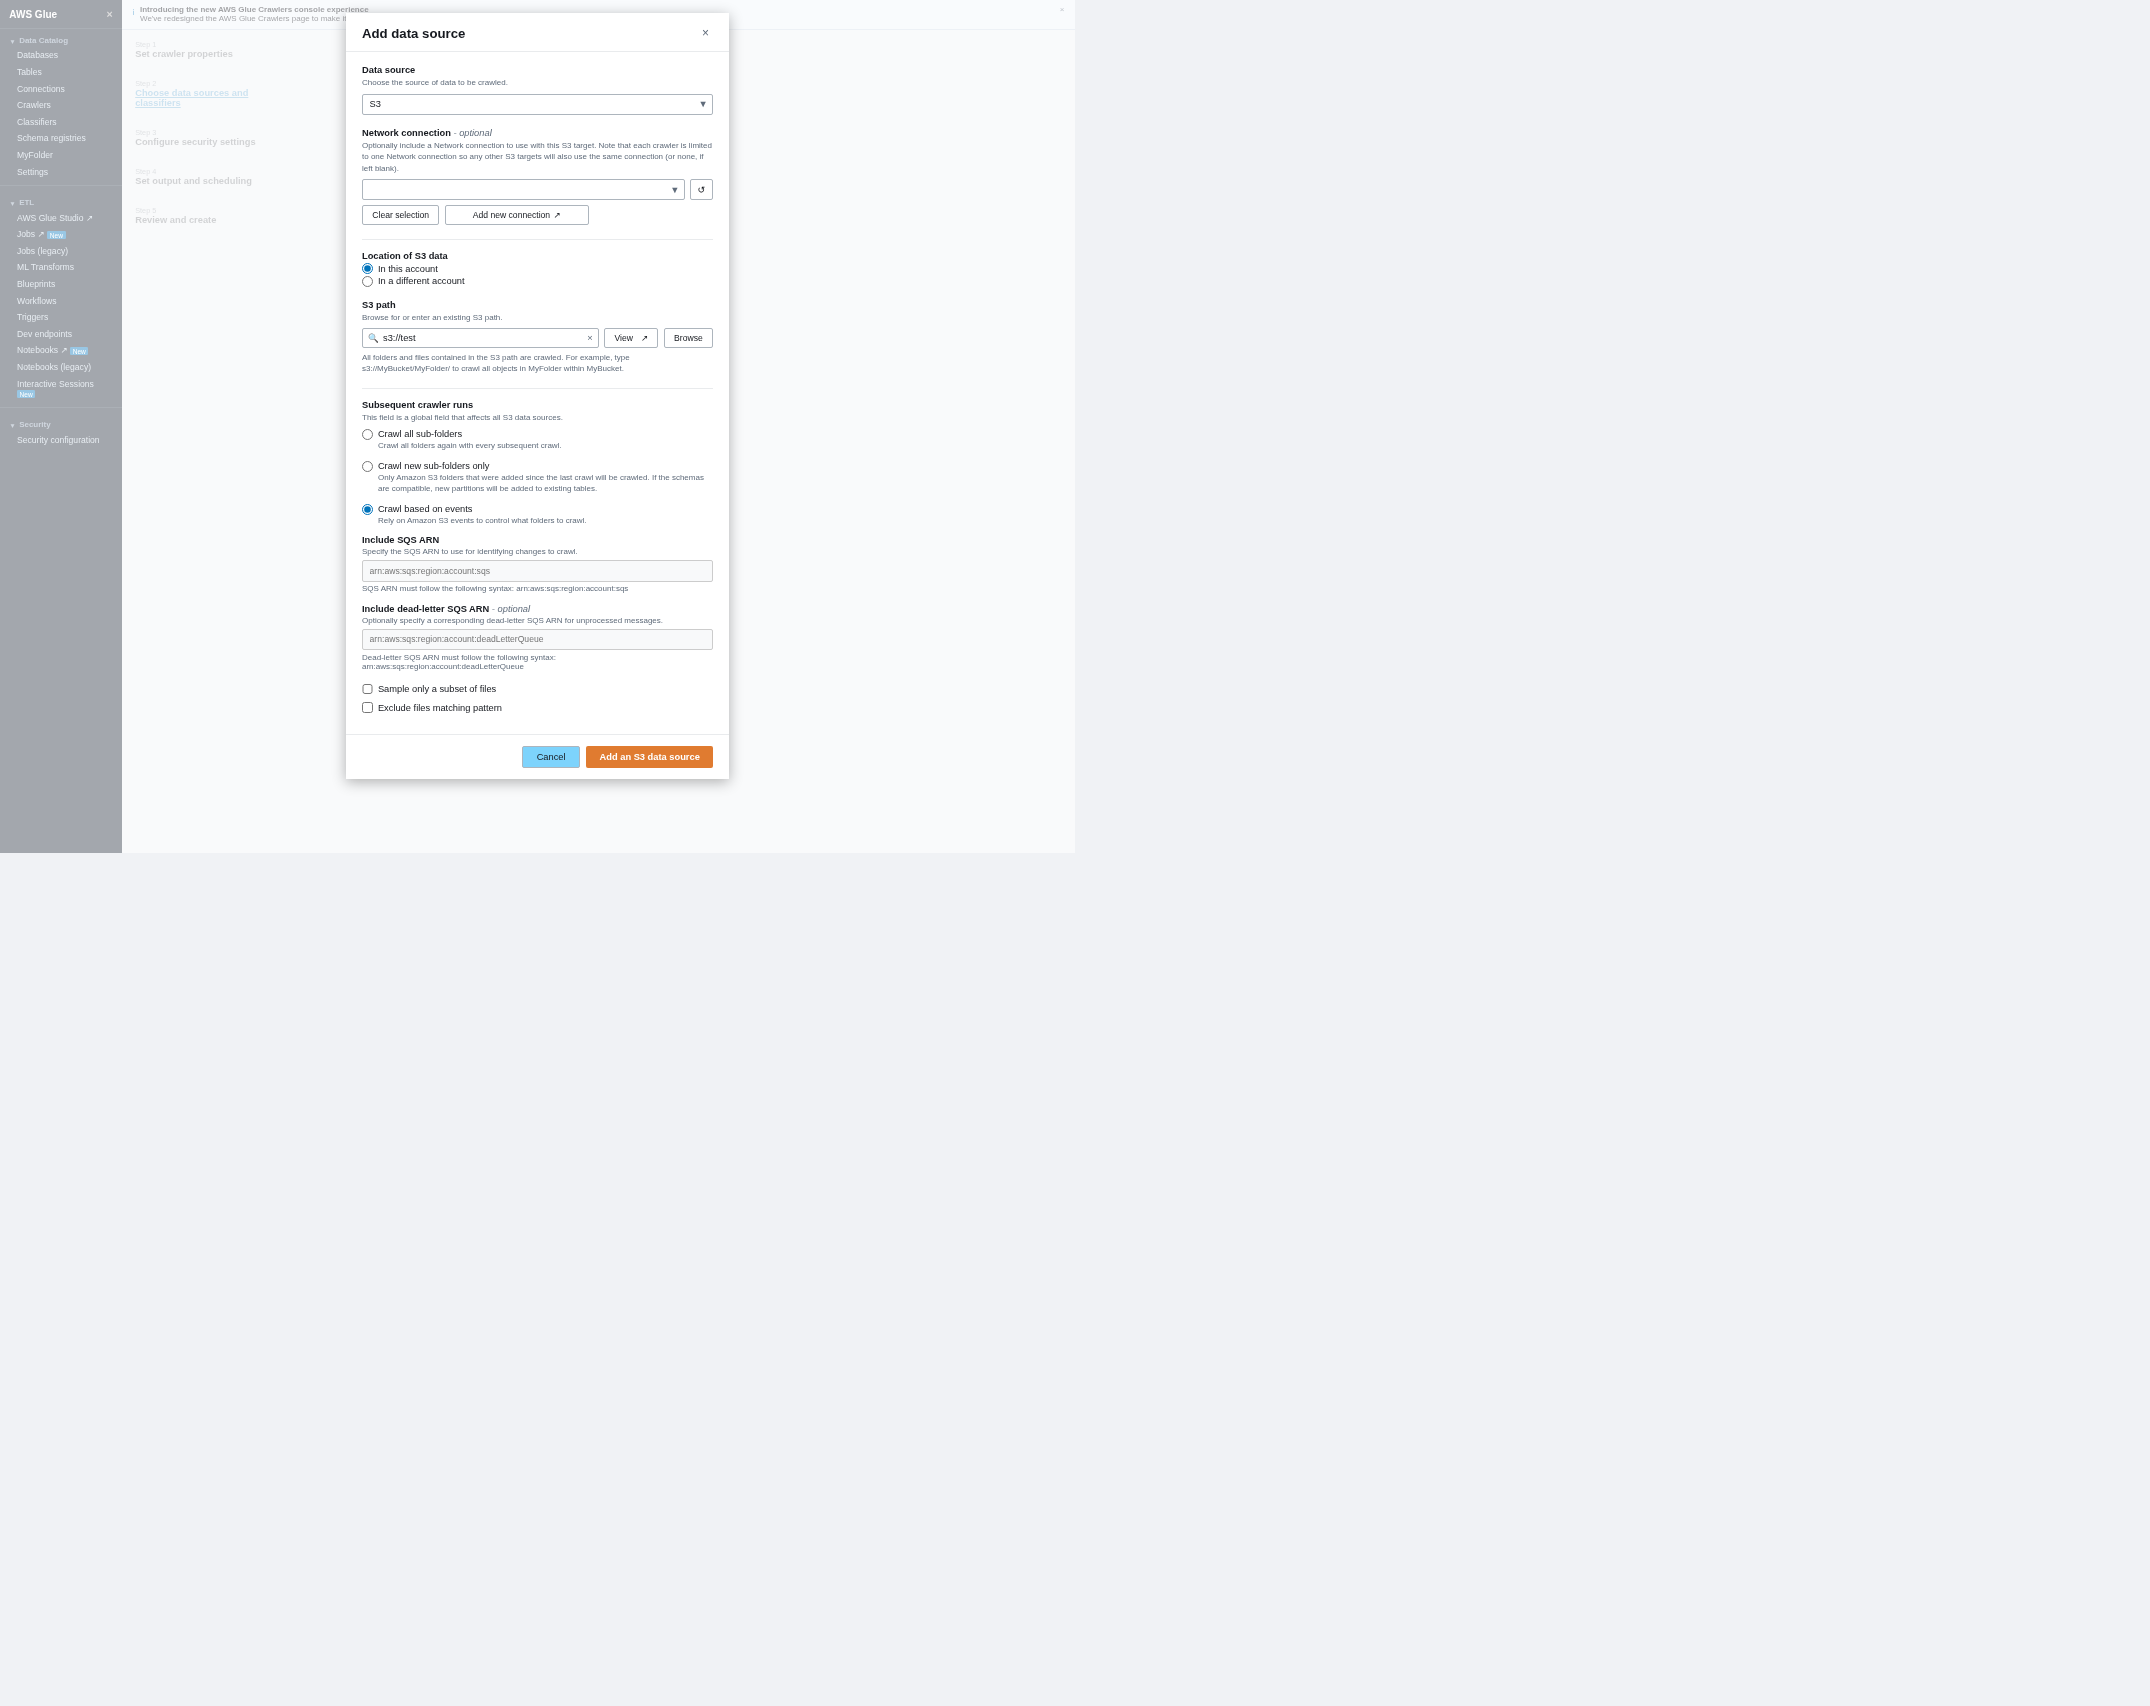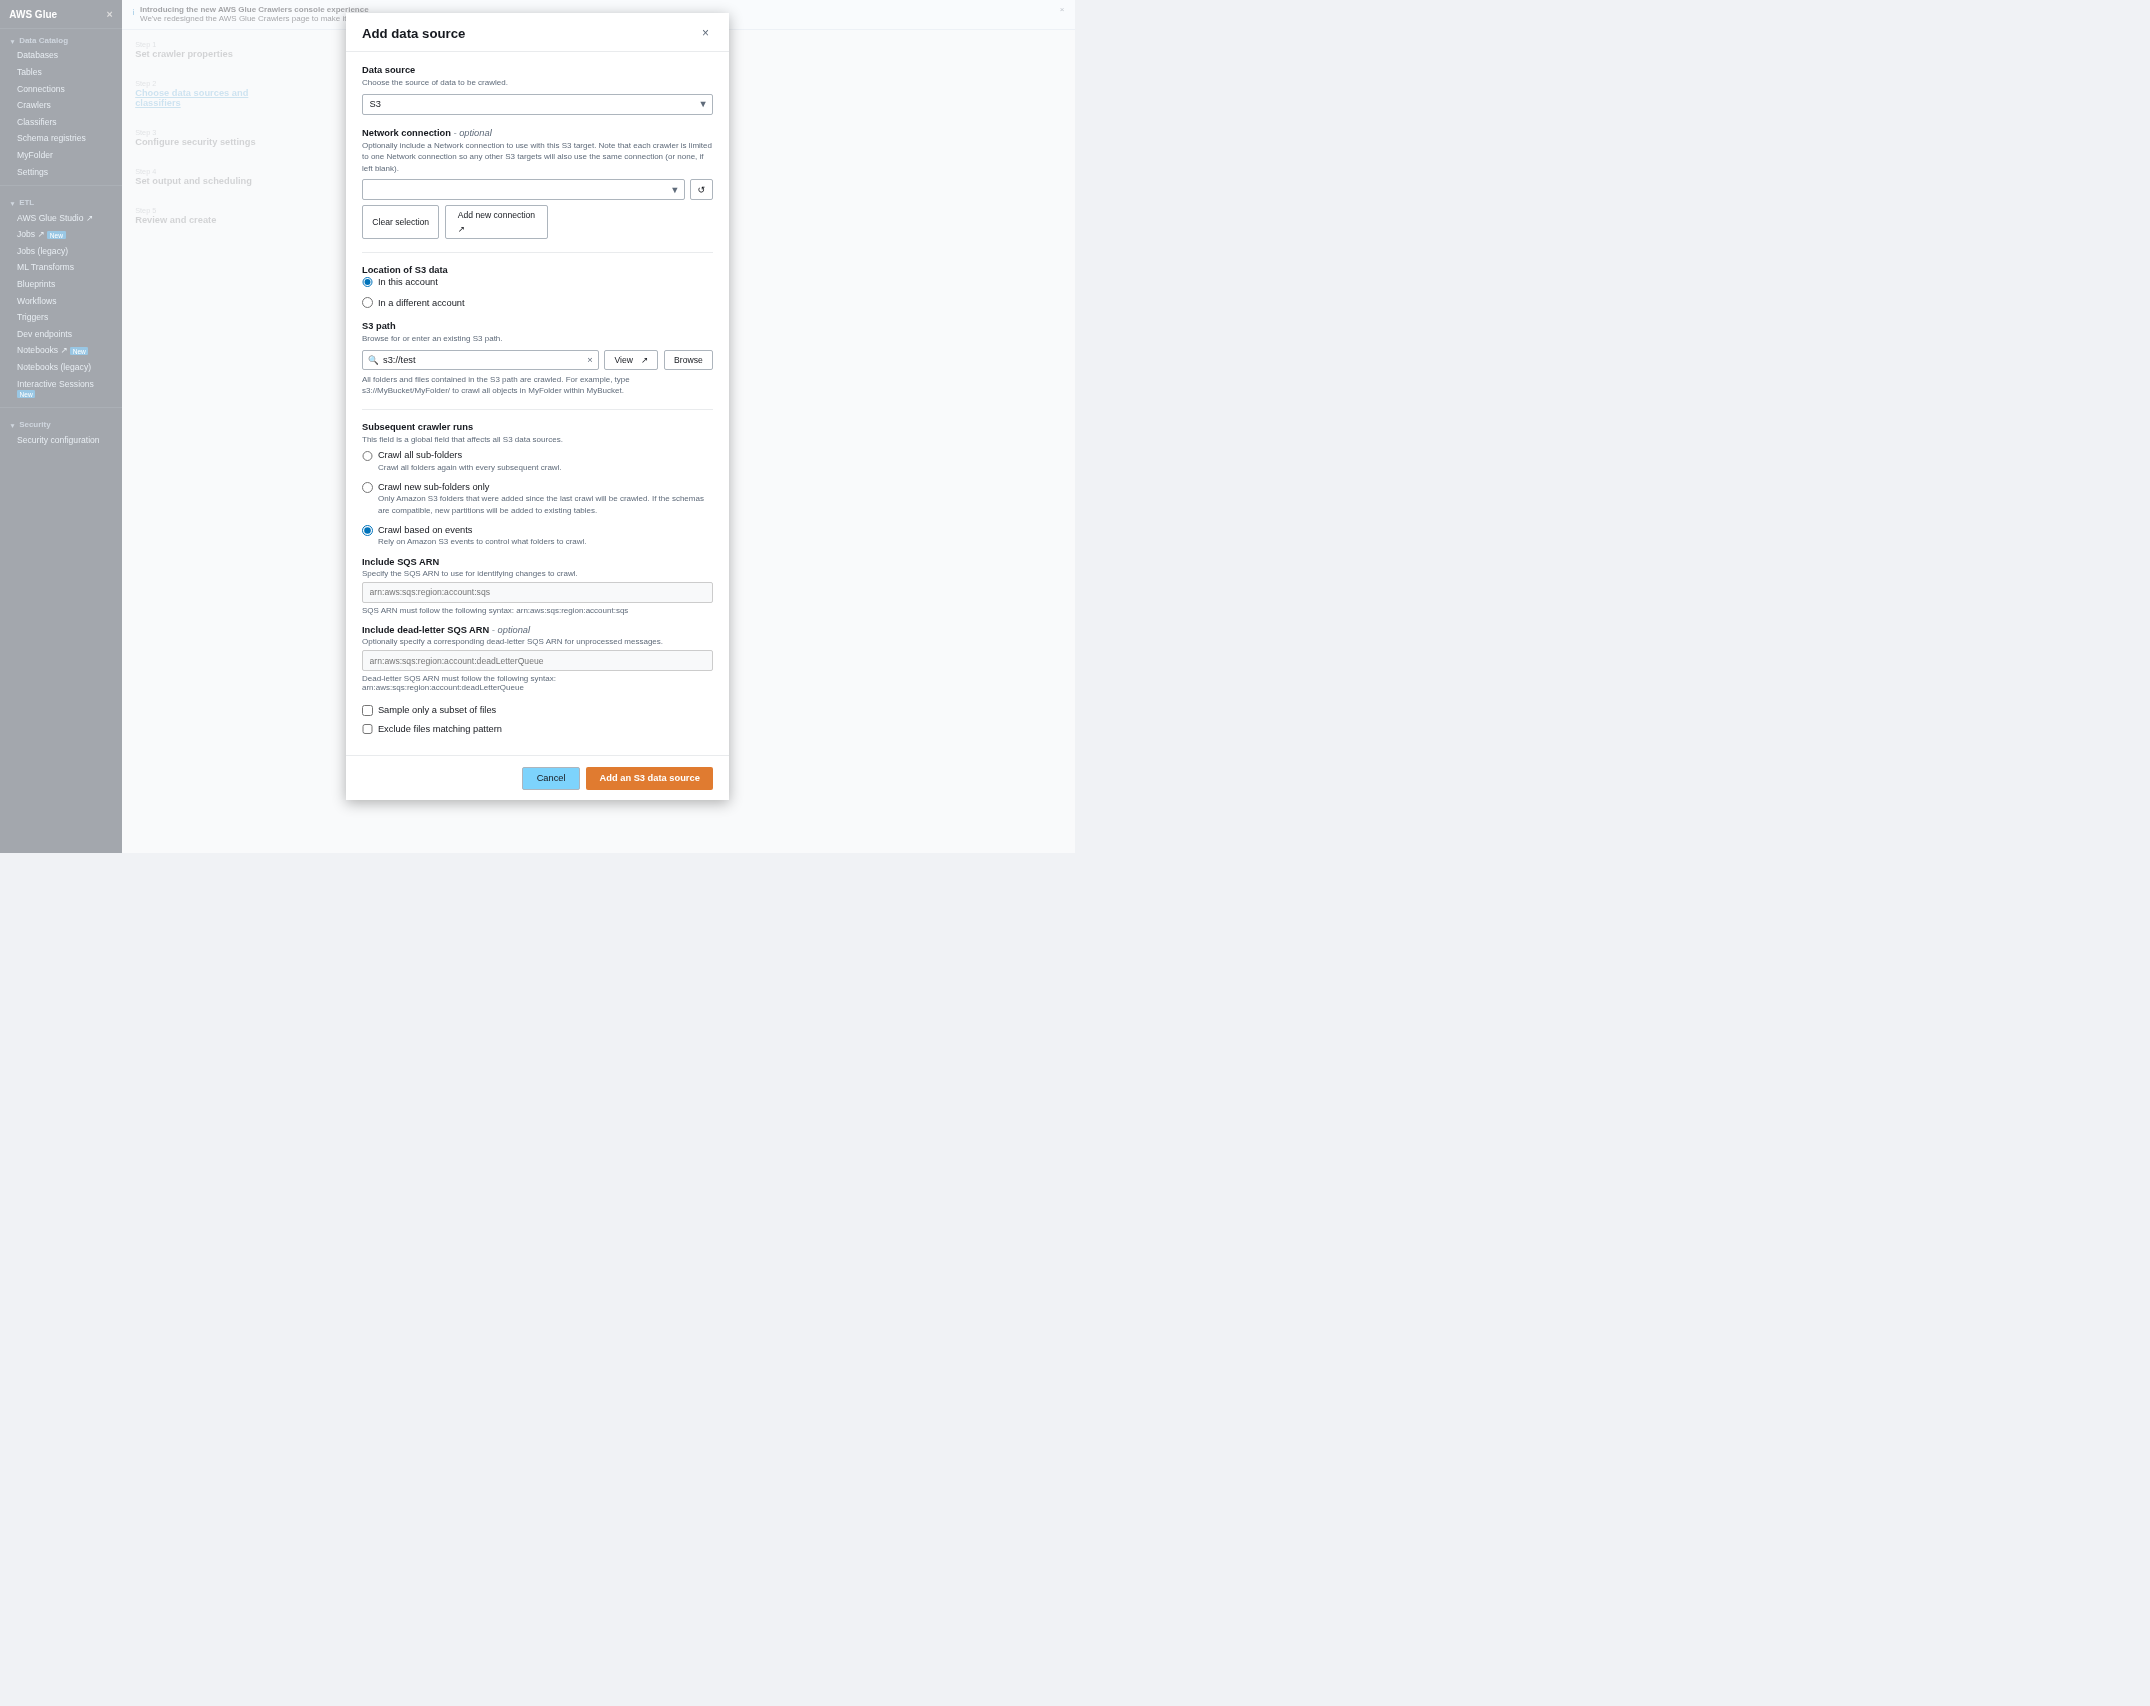--- a/index.html
+++ b/index.html
@@ -194,39 +194,38 @@
     .btn-clear {
       padding: 4px 9.3px;
       border: 0.7px solid #adb5bd;
       border-radius: 2px;
       background: #fff;
       cursor: pointer;
       font-size: 8.6px;
       color: #16191f;
     }
     .btn-add-connection {
-      padding: 4px 12px;
+      padding: 4px 27px;
       border: 0.7px solid #adb5bd;
       border-radius: 2px;
       background: #fff;
       cursor: pointer;
       font-size: 8.6px;
       color: #16191f;
       display: flex;
       align-items: flex-start;
       gap: 3.3px;
-      flex-direction: column;
     }
     .connection-buttons { display: flex; gap: 5.3px; margin-top: 5.3px; }
 
     
     .section-divider { height: 0.7px; background: #e9ebed; margin: 12px 0; }
 
     
-    .radio-group { display: flex; flex-direction: column; gap: 10px; justify-content: flex-end; }
+    .radio-group { display: flex; flex-direction: column; gap: 2px; justify-content: flex-end; }
     .radio-item { display: flex; align-items: center; gap: 5.3px; cursor: pointer; font-size: 9.3px; }
     .radio-input {
       width: 10.6px; height: 10.6px;
       accent-color: #0073bb;
       cursor: pointer;
     }
 
     
     .s3-path-row {
       display: flex;

